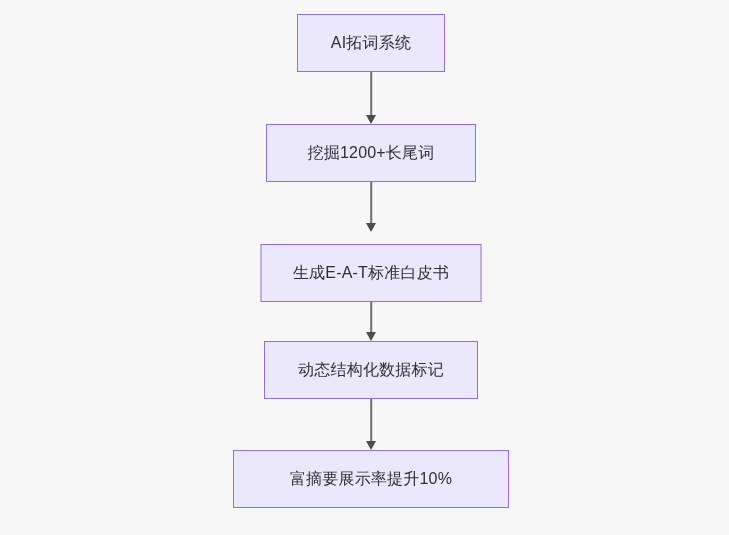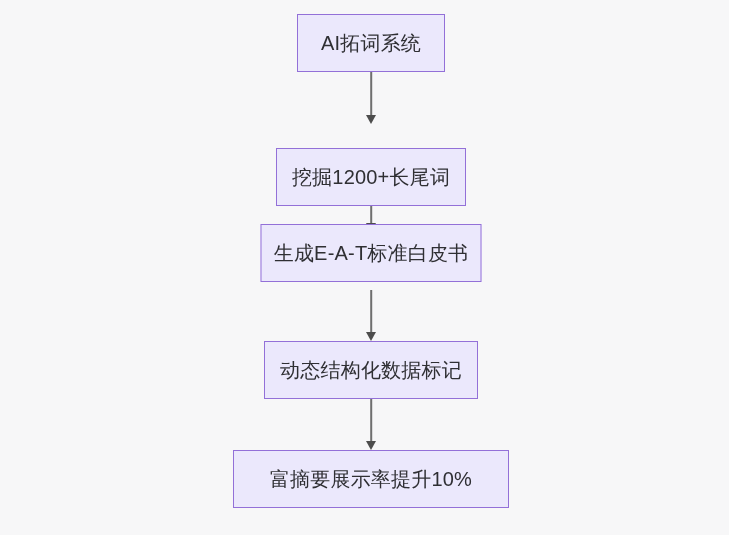--- a/index.html
+++ b/index.html
@@ -26,21 +26,21 @@
     background: #ebe8fc;
     border: 1px solid #9370d8;
     display: flex;
     align-items: center;
     justify-content: center;
     height: 58px;
     transform: translateX(-50%);
   }
 
   .node-label {
-    font-size: 20px;
+    font-size: 16px;
     color: #2f2f33;
     line-height: 1.2;
     white-space: nowrap;
     letter-spacing: 0.2px;
   }
 
   .edge {
     position: absolute;
     transform: translateX(-50%);
     pointer-events: none;
@@ -89,25 +89,25 @@
 
   <div class="edge" style="left:371px; top:399px; height:51px; width:14px;">
     <div class="edge-line" style="height:42px;"></div>
     <div class="edge-arrow"></div>
   </div>
 
   <div class="node" style="left:371px; top:14px; width:148px;">
     <span class="node-label">AI拓词系统</span>
   </div>
 
-  <div class="node" style="left:371px; top:124px; width:190px;margin-top:24px;">
+  <div class="node" style="left:371px; top:124px; width:210px;">
     <span class="node-label">挖掘1200+长尾词</span>
   </div>
 
-  <div class="node" style="left:371px; top:224px; width:221px;">
+  <div class="node" style="left:371px; top:244px; width:221px;">
     <span class="node-label">生成E-A-T标准白皮书</span>
   </div>
 
   <div class="node" style="left:371px; top:341px; width:214px;">
     <span class="node-label">动态结构化数据标记</span>
   </div>
 
   <div class="node" style="left:371px; top:450px; width:276px;">
     <span class="node-label">富摘要展示率提升10%</span>
   </div>

